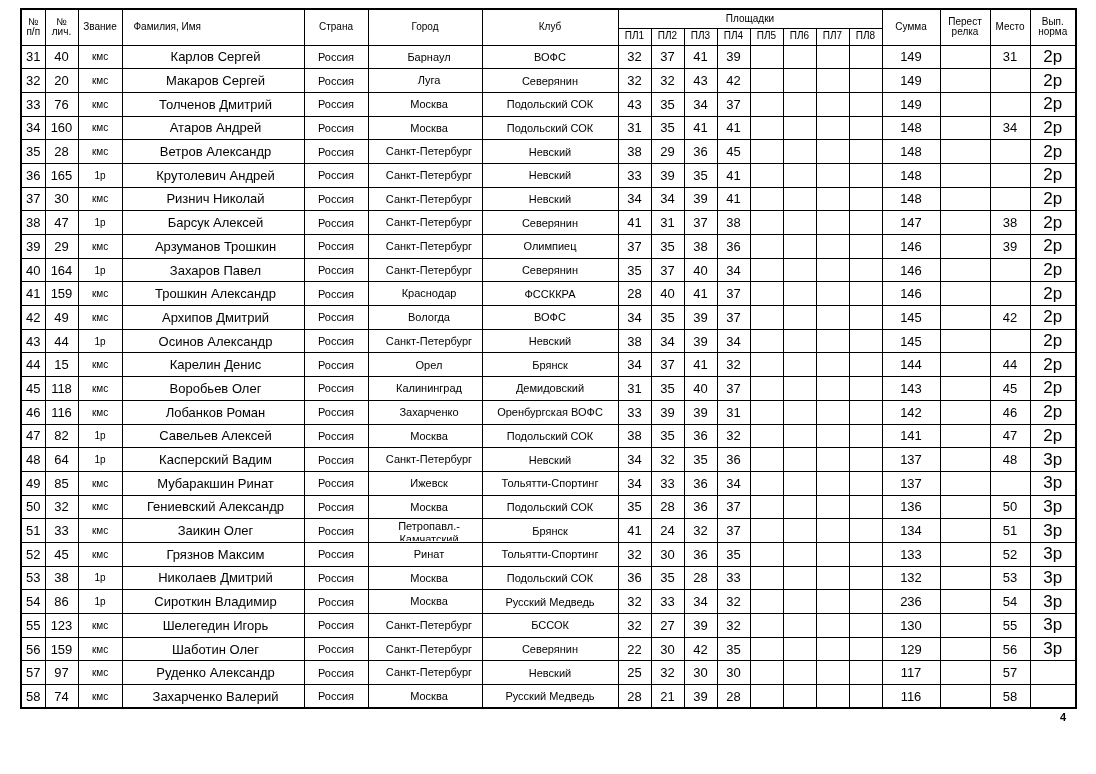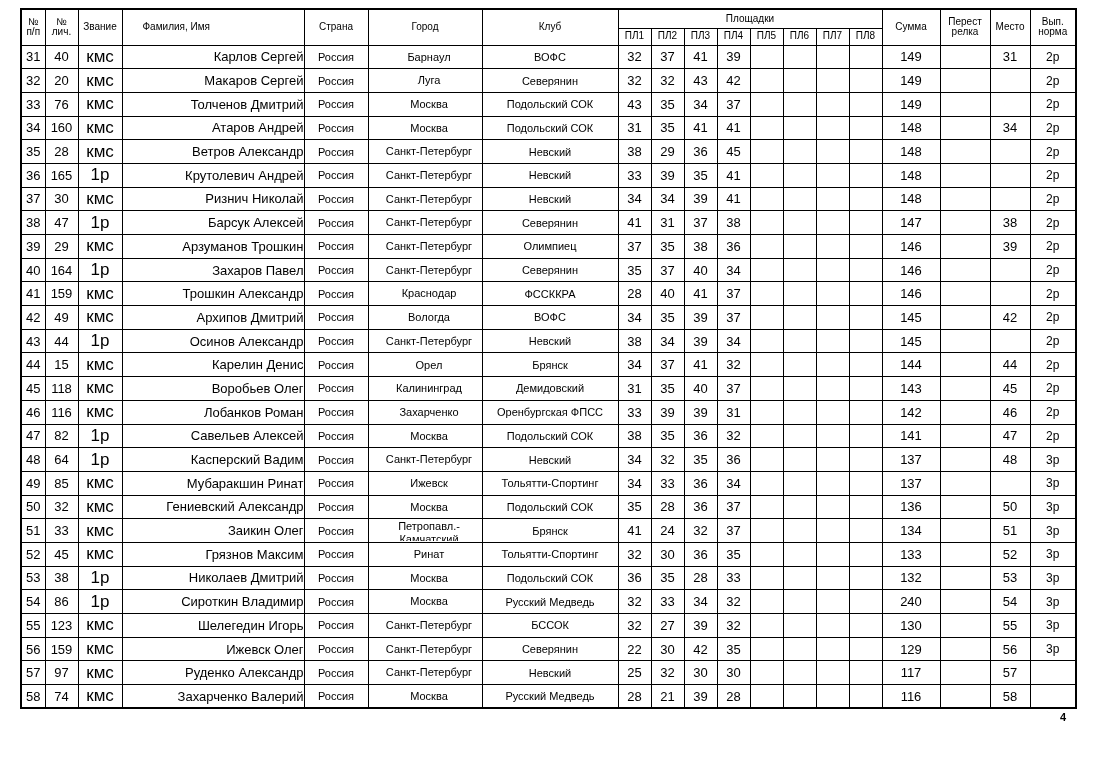--- a/index.html
+++ b/index.html
@@ -26,28 +26,28 @@
     overflow: hidden;
   }
   thead th {
     font-weight: normal;
     font-size: 10px;
     line-height: 10.5px;
     white-space: pre-line;
   }
   thead tr.h1 { height: 19px; }
   thead tr.h2 { height: 17px; }
-  th.c-name-h { text-align: left; padding-left: 20px; }
+  th.c-name-h { text-align: left; padding-left: 11px; }
 
   tr.data { height: 23.7px; }
   td.c-num  { font-size: 13px; }
-  td.c-rank { font-size: 17px; }
-  td.c-name { font-size: 13px; text-align: right; padding-left: 5px; white-space: nowrap; }
+  td.c-rank { font-size: 10px; }
+  td.c-name { font-size: 13px; text-align: center; padding-left: 5px; white-space: nowrap; }
   td.c-text { font-size: 11px; }
-  td.c-norm { font-size: 12px; }
+  td.c-norm { font-size: 17px; }
   .city-wrap {
     white-space: pre-line;
     line-height: 12.5px;
     max-height: 21px;
     overflow: hidden;
     padding-left: 8px;
   }
   .page-num {
     position: absolute;
     top: 711px; right: 30px;
@@ -460,21 +460,21 @@
         </tr>
         <tr class="data">
           <td class="c-num">46</td>
           <td class="c-num">116</td>
           <td class="c-rank">кмс</td>
           <td class="c-name">Лобанков Роман</td>
           <td class="c-text">Россия</td>
           <td class="c-text">
             <div class="city-wrap">Захарченко</div>
           </td>
-          <td class="c-text">Оренбургская ФПСС</td>
+          <td class="c-text">Оренбургская ВОФС</td>
           <td class="c-num">33</td>
           <td class="c-num">39</td>
           <td class="c-num">39</td>
           <td class="c-num">31</td>
           <td class="c-num"></td>
           <td class="c-num"></td>
           <td class="c-num"></td>
           <td class="c-num"></td>
           <td class="c-num">142</td>
           <td class="c-text"></td>
@@ -654,21 +654,21 @@
           </td>
           <td class="c-text">Русский Медведь</td>
           <td class="c-num">32</td>
           <td class="c-num">33</td>
           <td class="c-num">34</td>
           <td class="c-num">32</td>
           <td class="c-num"></td>
           <td class="c-num"></td>
           <td class="c-num"></td>
           <td class="c-num"></td>
-          <td class="c-num">240</td>
+          <td class="c-num">236</td>
           <td class="c-text"></td>
           <td class="c-num">54</td>
           <td class="c-norm">3р</td>
         </tr>
         <tr class="data">
           <td class="c-num">55</td>
           <td class="c-num">123</td>
           <td class="c-rank">кмс</td>
           <td class="c-name">Шелегедин Игорь</td>
           <td class="c-text">Россия</td>
@@ -686,21 +686,21 @@
           <td class="c-num"></td>
           <td class="c-num">130</td>
           <td class="c-text"></td>
           <td class="c-num">55</td>
           <td class="c-norm">3р</td>
         </tr>
         <tr class="data">
           <td class="c-num">56</td>
           <td class="c-num">159</td>
           <td class="c-rank">кмс</td>
-          <td class="c-name">Ижевск Олег</td>
+          <td class="c-name">Шаботин Олег</td>
           <td class="c-text">Россия</td>
           <td class="c-text">
             <div class="city-wrap">Санкт-Петербург</div>
           </td>
           <td class="c-text">Северянин</td>
           <td class="c-num">22</td>
           <td class="c-num">30</td>
           <td class="c-num">42</td>
           <td class="c-num">35</td>
           <td class="c-num"></td>

